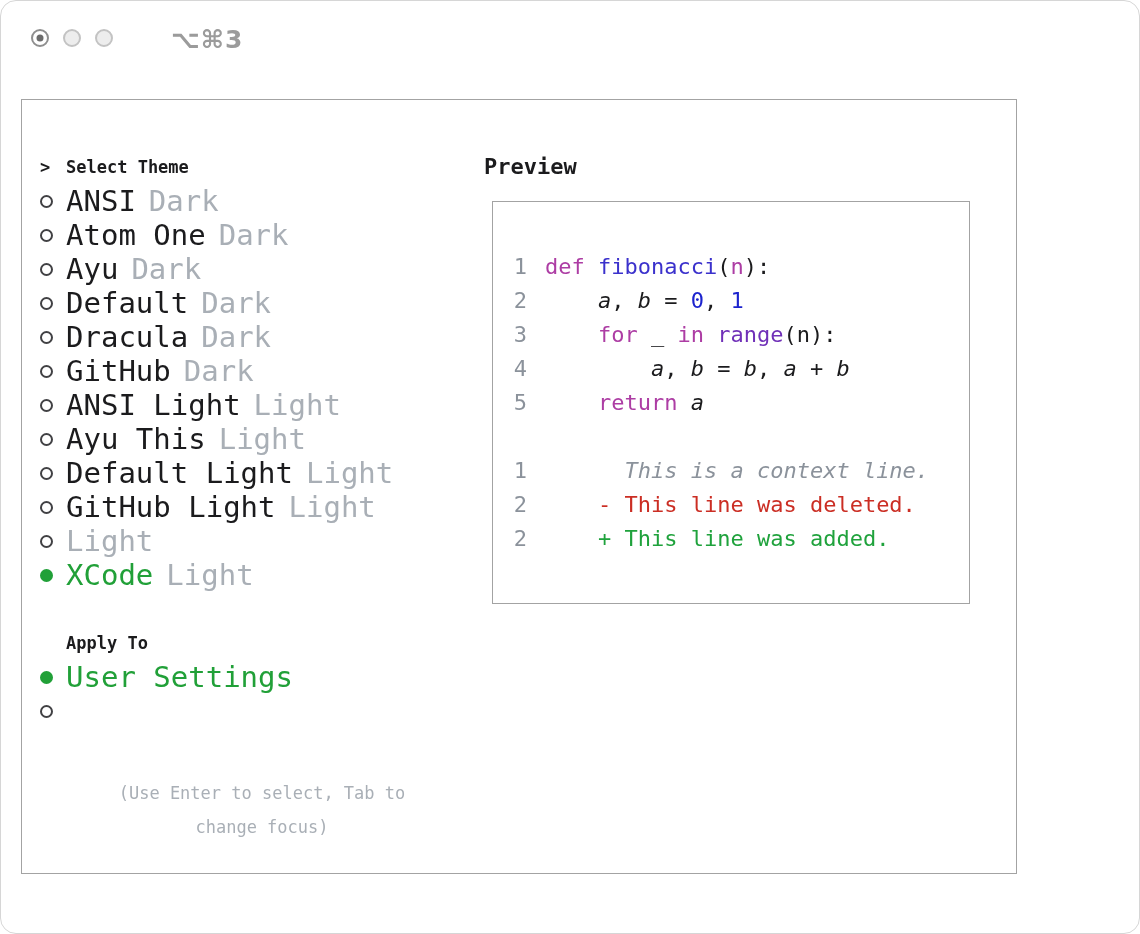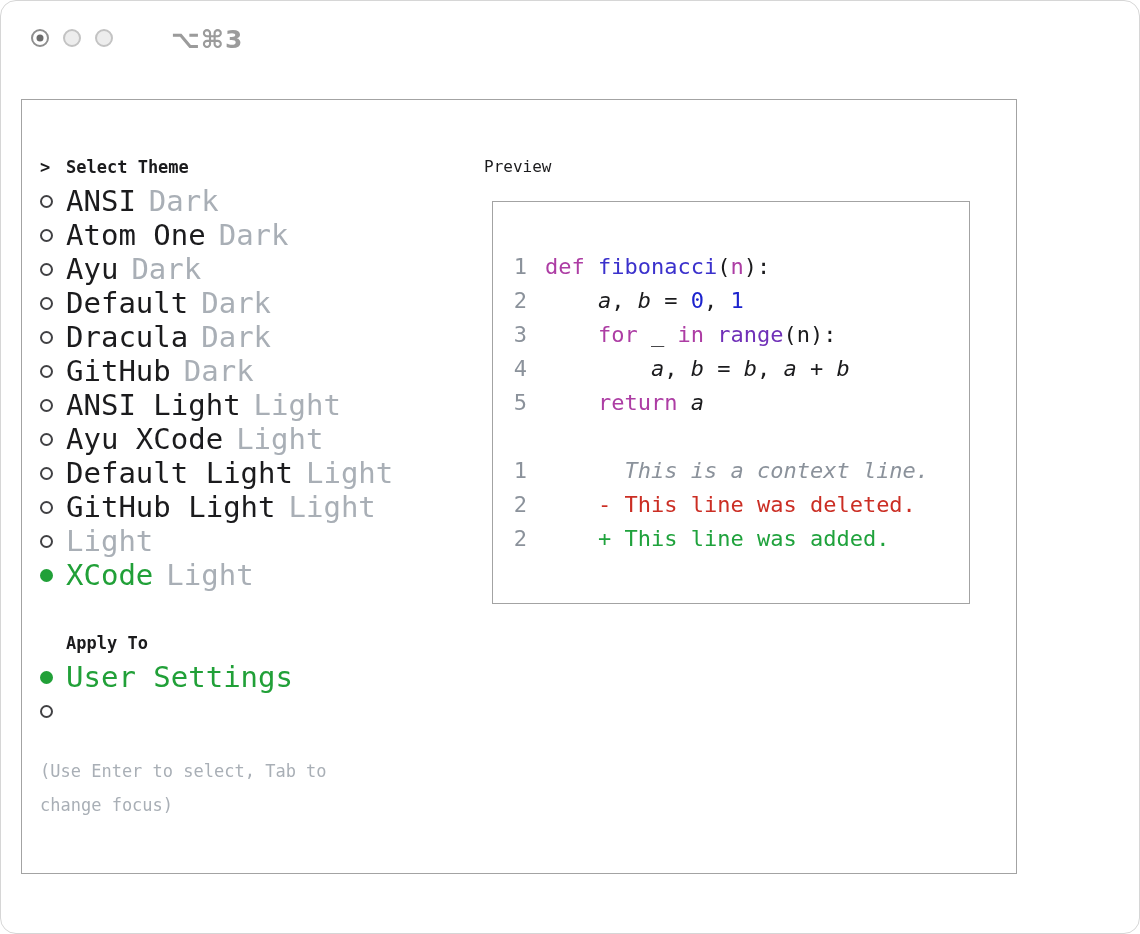--- a/index.html
+++ b/index.html
@@ -55,24 +55,24 @@
   .list-item {
     height: 34px; display: flex; align-items: center; gap: 13px;
     font-size: 29px; cursor: pointer; white-space: pre;
   }
   .radio {
     width: 13px; height: 13px; border-radius: 50%;
     border: 2px solid #414144; flex: 0 0 auto;
   }
   .item-name { line-height: 34px; }
   .apply-header { margin-top: 34px; padding-left: 26px; font-weight: 700; }
-  .hint { margin-top: 26px; font-size: 22px; line-height: 34px; white-space: pre; }
+  .hint { margin-top: 48px; font-size: 22px; line-height: 34px; white-space: pre; text-align: center; }
 
   
-  .preview-title { font-size: 16px; font-weight: 400; height: 34px; line-height: 34px; }
+  .preview-title { font-size: 22px; font-weight: 700; height: 34px; line-height: 34px; }
   .preview-box {
     margin-top: 17px; margin-left: 8px;
     width: 478px; height: 403px;
     border: 1px solid #a3a3a3;
     padding: 48px 0 0 20px;
     overflow: hidden;
   }
   .code-line { height: 34px; line-height: 34px; font-size: 22px; display: flex; white-space: pre; }
   .line-num { width: 14px; text-align: right; margin-right: 18px; flex: 0 0 auto; }
   .line-content { white-space: pre; }
@@ -97,21 +97,21 @@
       <div class="row pane-header"><span class="prompt">&gt;</span><span>Select Theme</span></div>
 
       <div>
           <div class="list-item"><span class="radio"></span><span class="item-name">ANSI</span><span class="item-variant" style="color: rgb(169, 175, 182);">Dark</span></div>
           <div class="list-item"><span class="radio"></span><span class="item-name">Atom One</span><span class="item-variant" style="color: rgb(169, 175, 182);">Dark</span></div>
           <div class="list-item"><span class="radio"></span><span class="item-name">Ayu</span><span class="item-variant" style="color: rgb(169, 175, 182);">Dark</span></div>
           <div class="list-item"><span class="radio"></span><span class="item-name">Default</span><span class="item-variant" style="color: rgb(169, 175, 182);">Dark</span></div>
           <div class="list-item"><span class="radio"></span><span class="item-name">Dracula</span><span class="item-variant" style="color: rgb(169, 175, 182);">Dark</span></div>
           <div class="list-item"><span class="radio"></span><span class="item-name">GitHub</span><span class="item-variant" style="color: rgb(169, 175, 182);">Dark</span></div>
           <div class="list-item"><span class="radio"></span><span class="item-name">ANSI Light</span><span class="item-variant" style="color: rgb(169, 175, 182);">Light</span></div>
-          <div class="list-item"><span class="radio"></span><span class="item-name">Ayu XCode</span><span class="item-variant" style="color: rgb(169, 175, 182);">Light</span></div>
+          <div class="list-item"><span class="radio"></span><span class="item-name">Ayu This</span><span class="item-variant" style="color: rgb(169, 175, 182);">Light</span></div>
           <div class="list-item"><span class="radio"></span><span class="item-name">Default Light</span><span class="item-variant" style="color: rgb(169, 175, 182);">Light</span></div>
           <div class="list-item"><span class="radio"></span><span class="item-name">GitHub Light</span><span class="item-variant" style="color: rgb(169, 175, 182);">Light</span></div>
           <div class="list-item"><span class="radio"></span><span class="item-variant" style="color: rgb(169, 175, 182);">Light</span></div>
           <div class="list-item"><span class="radio" style="background: rgb(33, 160, 56); border-color: rgb(33, 160, 56);"></span><span class="item-name" style="color: rgb(33, 160, 56);">XCode</span><span class="item-variant" style="color: rgb(169, 175, 182);">Light</span></div>
         </div>
 
       <div class="row apply-header">Apply To</div>
 
       <div>
           <div class="list-item"><span class="radio" style="background: rgb(33, 160, 56); border-color: rgb(33, 160, 56);"></span><span class="item-name" style="color: rgb(33, 160, 56);">User Settings</span></div>

